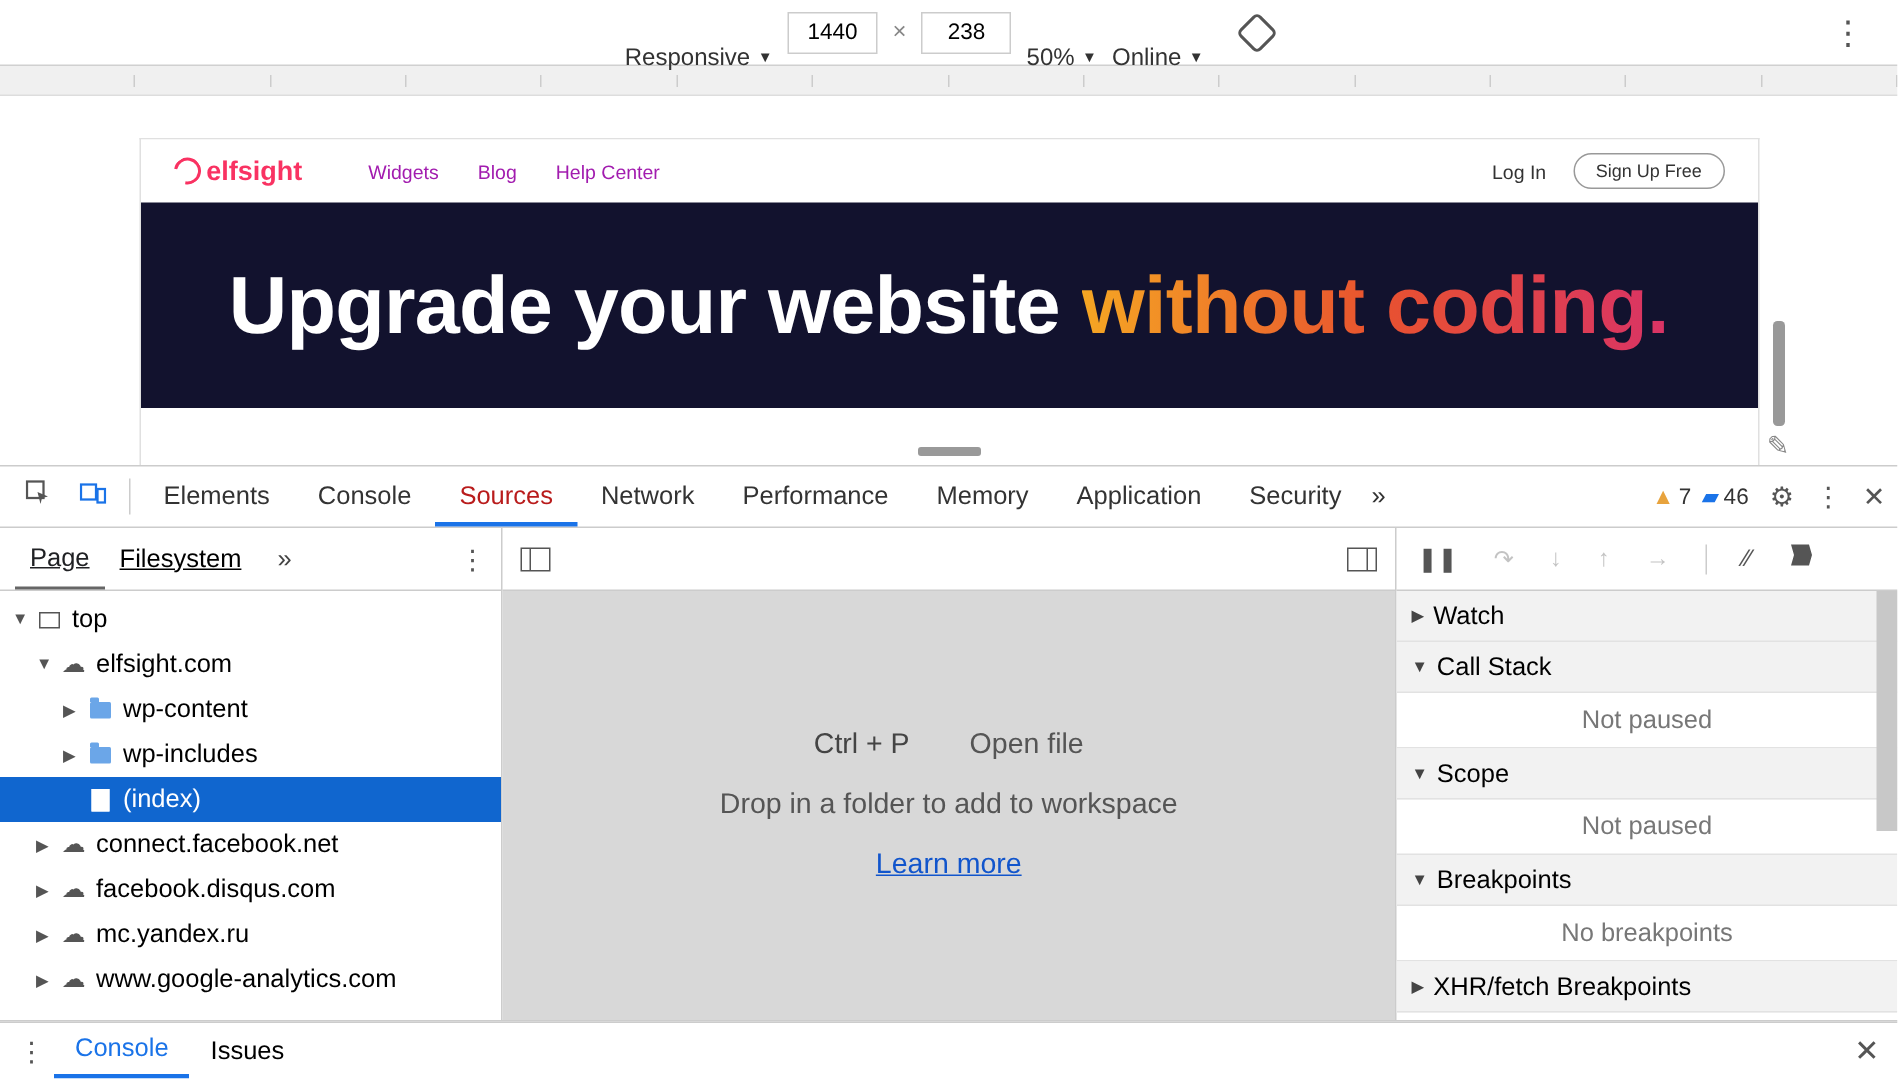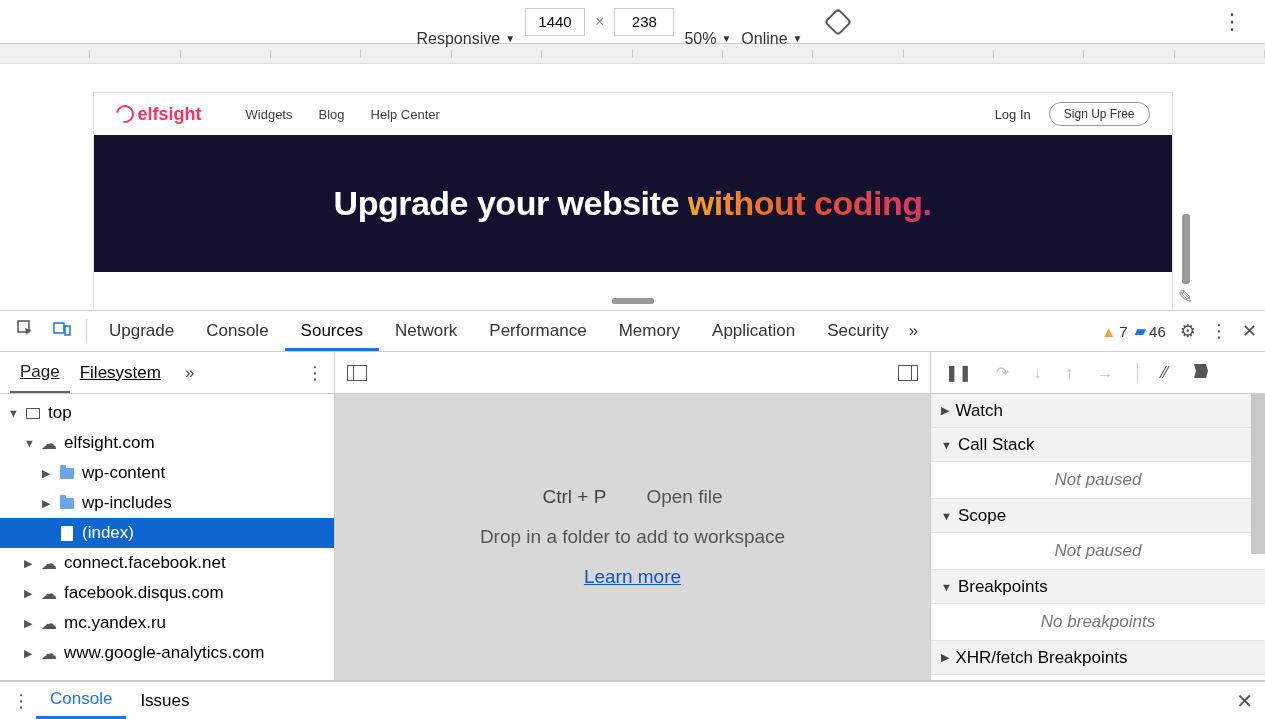--- a/index.html
+++ b/index.html
@@ -18,36 +18,36 @@
 
 .ruler { height: 20px; background: #f0f0f0; border-bottom: 1px solid #ddd; display: flex; }
 .ruler .tick { flex: 1; border-right: 1px solid #ccc; height: 8px; margin-top: 6px; }
 
 
 .viewport-area { height: 246px; background: #fff; position: relative; display: flex; justify-content: center; }
 .preview-frame { width: 1080px; margin-top: 28px; background: #fff; border: 1px solid #e0e0e0; border-bottom: none; }
 .site-header { height: 42px; background: #fff; display: flex; align-items: center; padding: 0 22px; font-size: 13px; color: #333; }
 .site-logo { display: flex; align-items: center; gap: 4px; font-weight: 700; font-size: 18px; color: #f93262; }
 .site-logo-icon { width: 18px; height: 18px; border: 2.5px solid #f93262; border-radius: 50%; border-left-color: transparent; transform: rotate(-35deg); }
-.site-nav { display: flex; gap: 26px; margin-left: 44px; color: #404040; }
+.site-nav { display: flex; gap: 26px; margin-left: 44px; color: #a21caf; }
 .site-right { margin-left: auto; display: flex; align-items: center; gap: 18px; }
 .signup-btn { border: 1px solid #999; border-radius: 16px; padding: 4px 14px; font-size: 12px; cursor: pointer; }
 .site-hero { background: #12122e; height: 137px; display: flex; align-items: center; justify-content: center; }
-.hero-text { font-size: 34px; font-weight: 800; color: #fff; letter-spacing: -0.5px; }
+.hero-text { font-size: 54px; font-weight: 800; color: #fff; letter-spacing: -0.5px; }
 .hero-text .grad { background: linear-gradient(90deg, #f5a623, #e8522f, #d93366); -webkit-background-clip: text; background-clip: text; color: transparent; }
 .viewport-scrollbar { position: absolute; right: 75px; top: 150px; width: 8px; height: 70px; background: #999; border-radius: 3px; }
 .grip { position: absolute; bottom: 6px; left: 50%; transform: translateX(-50%); width: 42px; height: 6px; background: #999; border-radius: 2px; }
 .edit-icon { position: absolute; right: 72px; bottom: 2px; color: #888; font-size: 18px; }
 
 
 .devtools-tabs { height: 42px; border-top: 1px solid #ccc; border-bottom: 1px solid #ccc; display: flex; align-items: center; font-size: 17px; color: #333; padding: 0 8px; }
 .devtools-tabs .tool-icon { width: 20px; text-align: center; cursor: pointer; color: #555; margin: 0 8px; }
 .devtools-tabs .tool-icon.active { color: #1a73e8; }
 .devtools-tabs .tab { padding: 0 16px; height: 100%; display: flex; align-items: center; cursor: pointer; }
-.devtools-tabs .tab.active { color: #000000; border-bottom: 3px solid #1a73e8; padding-top: 3px; }
+.devtools-tabs .tab.active { color: #b91c1c; border-bottom: 3px solid #1a73e8; padding-top: 3px; }
 .devtools-tabs .more { margin-left: 4px; color: #333; cursor: pointer; }
 .devtools-tabs .right { margin-left: auto; display: flex; align-items: center; gap: 14px; }
 .warn-badge { color: #333; display: flex; align-items: center; gap: 3px; font-size: 15px; }
 .warn-badge .tri { color: #e8a33d; }
 .warn-badge .msg { color: #1a73e8; }
 .gear-icon, .dots-icon, .close-icon { color: #555; cursor: pointer; font-size: 18px; }
 
 
 .sources-panel { flex: 1; display: flex; min-height: 0; border-bottom: 1px solid #ccc; }
 
@@ -84,21 +84,21 @@
 .editor-body .link { color: #1155cc; text-decoration: underline; cursor: pointer; }
 
 
 .debugger { flex: 1; display: flex; flex-direction: column; position: relative; }
 .debug-toolbar { height: 42px; border-bottom: 1px solid #ccc; display: flex; align-items: center; gap: 24px; padding: 0 14px; color: #555; font-size: 16px; }
 .debug-toolbar .dico { cursor: pointer; }
 .debug-toolbar .dico.dim { opacity: 0.35; }
 .debug-sections { flex: 1; overflow-y: auto; font-size: 17px; }
 .debug-sect-header { display: flex; align-items: center; height: 34px; padding: 0 10px; cursor: pointer; background: #f2f2f2; border-bottom: 1px solid #e2e2e2; gap: 6px; }
 .debug-sect-header .arrow { font-size: 11px; color: #444; }
-.debug-sect-body { padding: 8px 0; text-align: center; font-style: italic; color: #777; border-bottom: 1px solid #e2e2e2; font-size: 17px; }
+.debug-sect-body { padding: 8px 0; text-align: center; color: #777; border-bottom: 1px solid #e2e2e2; font-size: 17px; }
 .right-scroll { position: absolute; right: 0; top: 42px; width: 14px; height: 160px; background: #c8c8c8; }
 
 
 .drawer { height: 38px; border-top: 1px solid #ccc; display: flex; align-items: center; font-size: 17px; padding: 0 12px; }
 .drawer .dtab { padding: 0 14px; height: 100%; display: flex; align-items: center; cursor: pointer; }
 .drawer .dtab.active { color: #1a73e8; border-bottom: 3px solid #1a73e8; }
 .drawer .ddots { font-size: 18px; color: #555; cursor: pointer; margin-right: 6px; }
 .drawer .dclose { margin-left: auto; font-size: 20px; color: #555; cursor: pointer; }
 </style>
 </head>
@@ -169,21 +169,21 @@
         <path d="M8 8 L15 11 L11 12 L10 16 Z" fill="#555"></path>
       </svg>
   </span>
   <span class="tool-icon active">
     <svg width="18" height="18" viewBox="0 0 18 18">
         <rect x="1" y="3" width="10" height="10" fill="none" stroke="#1a73e8" stroke-width="1.5"></rect>
         <rect x="12" y="6" width="5" height="9" fill="none" stroke="#1a73e8" stroke-width="1.5"></rect>
       </svg>
   </span>
   <span style="border-left:1px solid #ccc; height:24px; margin:0 6px;"></span>
-  <div class="tab">Upgrade</div>
+  <div class="tab">Elements</div>
   <div class="tab">Console</div>
   <div class="tab active">Sources</div>
   <div class="tab">Network</div>
   <div class="tab">Performance</div>
   <div class="tab">Memory</div>
   <div class="tab">Application</div>
   <div class="tab">Security</div>
   <span class="more">»</span>
   <div class="right">
     <span class="warn-badge">

